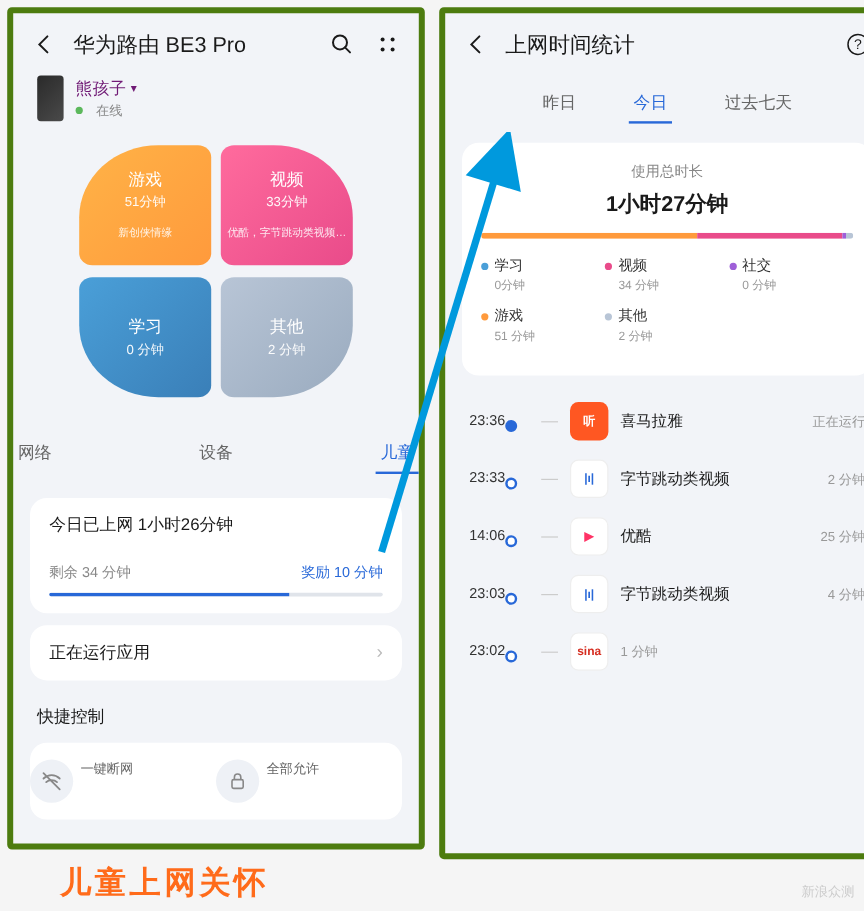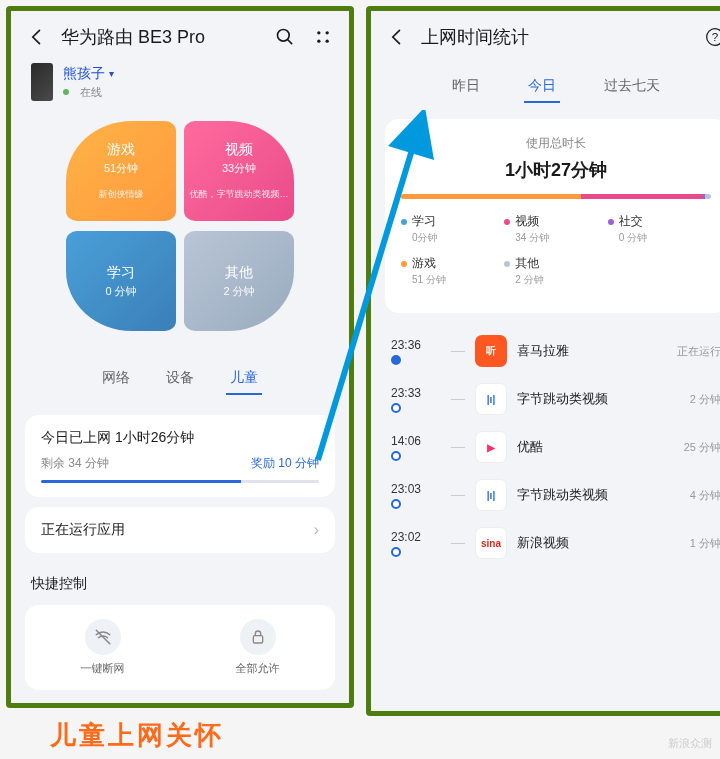--- a/index.html
+++ b/index.html
@@ -9,63 +9,63 @@
 .phone-right{left:366px;top:6px;width:380px;height:710px}
 .hdr{display:flex;align-items:center;padding:14px 16px 10px;gap:14px}
 .back{width:20px;height:20px;cursor:pointer}
 .back svg{width:100%;height:100%}
 .title{font-size:18px;font-weight:500;color:#1a1a1a;flex:1}
 .hdr-icons{display:flex;gap:18px;align-items:center}
 .hdr-icon{width:20px;height:20px}
 .device{display:flex;align-items:center;padding:4px 20px 12px;gap:10px}
 .device-img{width:22px;height:38px;background:linear-gradient(135deg,#2a2a2a,#4a4a4a);border-radius:3px}
 .device-info{display:flex;flex-direction:column;gap:2px}
-.device-name{font-size:14px;color:#1d4ed8;display:flex;align-items:center;gap:4px}
+.device-name{font-size:14px;color:#701a75;display:flex;align-items:center;gap:4px}
 .device-status{font-size:11px;color:#888;display:flex;align-items:center;gap:11px}
 .dot-green{width:6px;height:6px;background:#5cb85c;border-radius:50%}
 .petals{position:relative;width:240px;height:220px;margin:8px auto 12px}
 .petal{position:absolute;width:110px;height:100px;display:flex;flex-direction:column;align-items:center;justify-content:center;color:#fff}
 .p-tl{top:0;left:6px;background:linear-gradient(135deg,#ffb347,#ff9a3c);border-radius:60% 10% 10% 10%}
 .p-tr{top:0;right:6px;background:linear-gradient(135deg,#ff6b9d,#e94b8a);border-radius:10% 60% 10% 10%}
 .p-bl{bottom:10px;left:6px;background:linear-gradient(135deg,#4a9fd8,#3a7fb8);border-radius:10% 10% 10% 60%}
 .p-br{bottom:10px;right:6px;background:linear-gradient(135deg,#b8c5d6,#9aabbf);border-radius:10% 10% 60% 10%}
 .petal-t{font-size:14px;font-weight:500}
 .petal-v{font-size:11px;margin-top:2px;opacity:.95}
 .petal-s{font-size:9px;margin-top:12px;opacity:.85}
-.tabs{display:flex;justify-content:center;gap:28px;padding:10px 0}
+.tabs{display:flex;justify-content:space-between;gap:28px;padding:10px 0}
 .tab{font-size:14px;color:#666;padding:6px 4px;cursor:pointer}
 .tab.active{color:#2868d8;border-bottom:2px solid #2868d8}
 .card{background:#fff;border-radius:14px;margin:10px 14px;padding:14px 16px}
-.usage-t{font-size:14px;color:#1a1a1a;margin-bottom:8px}
+.usage-t{font-size:14px;color:#1a1a1a;margin-bottom:22px}
 .usage-row{display:flex;justify-content:space-between;font-size:12px;color:#888}
 .bonus{color:#2868d8}
 .pbar{height:3px;background:#e0e4ea;margin-top:8px;border-radius:2px;overflow:hidden}
 .pbar-fill{height:100%;width:72%;background:#2868d8}
 .row-link{display:flex;justify-content:space-between;align-items:flex-end;padding:14px 16px;background:#fff;border-radius:14px;margin:10px 14px;font-size:14px;color:#1a1a1a}
 .chev{color:#bbb;font-size:16px}
 .sec-title{font-size:14px;color:#1a1a1a;padding:12px 20px 6px}
 .controls{display:flex;background:#fff;border-radius:14px;margin:6px 14px;padding:14px 0}
-.ctrl{flex:1;display:flex;flex-direction:column;align-items:center;gap:6px;cursor:pointer}
+.ctrl{flex:1;display:flex;gap:6px;cursor:pointer}
 .ctrl-icon{width:36px;height:36px;background:#eef1f6;border-radius:50%;display:flex;align-items:center;justify-content:center;color:#888}
 .ctrl-label{font-size:11px;color:#666}
 .tabs2{display:flex;justify-content:center;gap:40px;padding:12px 0 16px}
 .stat-card{background:#fff;border-radius:14px;margin:0 14px 14px;padding:16px}
 .stat-title{text-align:center;font-size:12px;color:#888}
 .stat-total{text-align:center;font-size:18px;font-weight:700;color:#1a1a1a;margin:6px 0 12px}
 .mbar{height:5px;border-radius:3px;display:flex;overflow:hidden;margin-bottom:14px}
 .seg{height:100%}
 .legend{display:flex;flex-wrap:wrap}
 .leg-item{width:33.33%;margin-bottom:10px}
 .leg-top{display:flex;align-items:center;gap:5px;font-size:12px;color:#333}
 .leg-dot{width:6px;height:6px;border-radius:50%}
 .leg-val{font-size:10px;color:#999;margin-left:11px;margin-top:1px}
 .foot-title{font-size:14px;color:#1a1a1a;padding:4px 20px 10px}
 .foot-list{padding:0 14px}
 .foot-item{display:flex;align-items:center;padding:8px 6px;gap:10px}
-.foot-time-col{width:50px;display:flex;flex-direction:column;align-items:flex-start}
+.foot-time-col{width:50px;display:flex;flex-direction:row;align-items:flex-end}
 .foot-time{font-size:12px;color:#333;margin-bottom:3px}
 .foot-circle{width:10px;height:10px;border:2px solid #2868d8;border-radius:50%;background:#fff}
 .foot-circle.filled{background:#2868d8}
 .foot-line{width:14px;height:1px;background:#ccc}
 .app-icon{width:32px;height:32px;border-radius:7px;display:flex;align-items:center;justify-content:center;font-size:10px;color:#fff;font-weight:bold}
 .foot-name{flex:1;font-size:13px;color:#1a1a1a}
 .foot-dur{font-size:11px;color:#999}
 .caption{position:absolute;left:50px;bottom:6px;font-size:26px;font-weight:bold;color:#ff6b1a;letter-spacing:3px}
 .arrow{position:absolute;left:298px;top:110px;width:150px;height:360px;pointer-events:none;z-index:10}
 .wm{position:absolute;right:8px;bottom:8px;font-size:11px;color:#ccc}
@@ -270,21 +270,20 @@
         <div class="foot-name">字节跳动类视频</div>
         <div class="foot-dur">4 分钟</div>
       </div>
       <div class="foot-item">
         <div class="foot-time-col">
           <div class="foot-time">23:02</div>
           <div class="foot-circle "></div>
         </div>
         <div class="foot-line"></div>
         <div class="app-icon" style="background:#fff;border:1px solid #eee;color:#d52b1e">sina</div>
-        <div class="foot-name">新浪视频</div>
         <div class="foot-dur">1 分钟</div>
       </div>
     </div>
 </div>
 
 <svg class="arrow" viewBox="0 0 150 360">
     <defs>
       <marker id="ah" markerWidth="12" markerHeight="12" refX="6" refY="6" orient="auto">
         <path d="M2 2L10 6L2 10Z" fill="#0099dd"></path>
       </marker>

